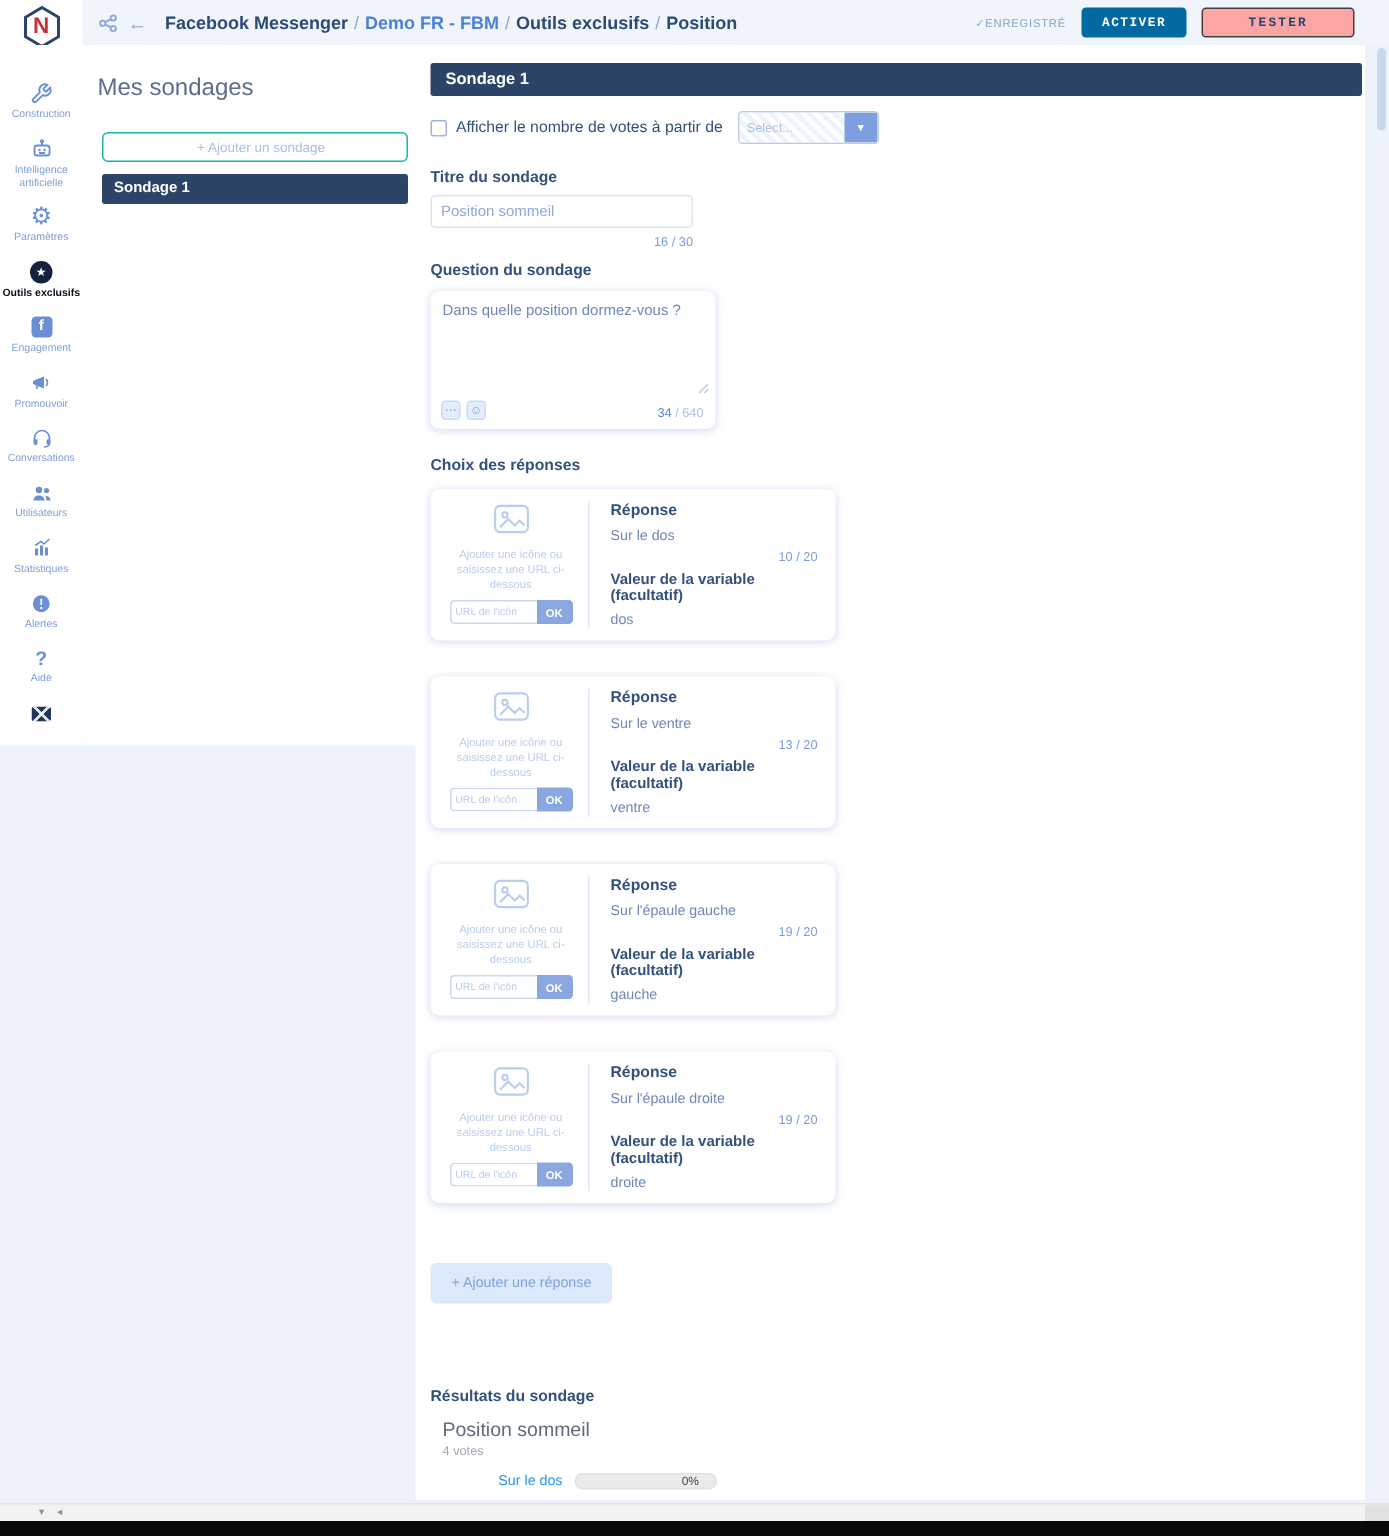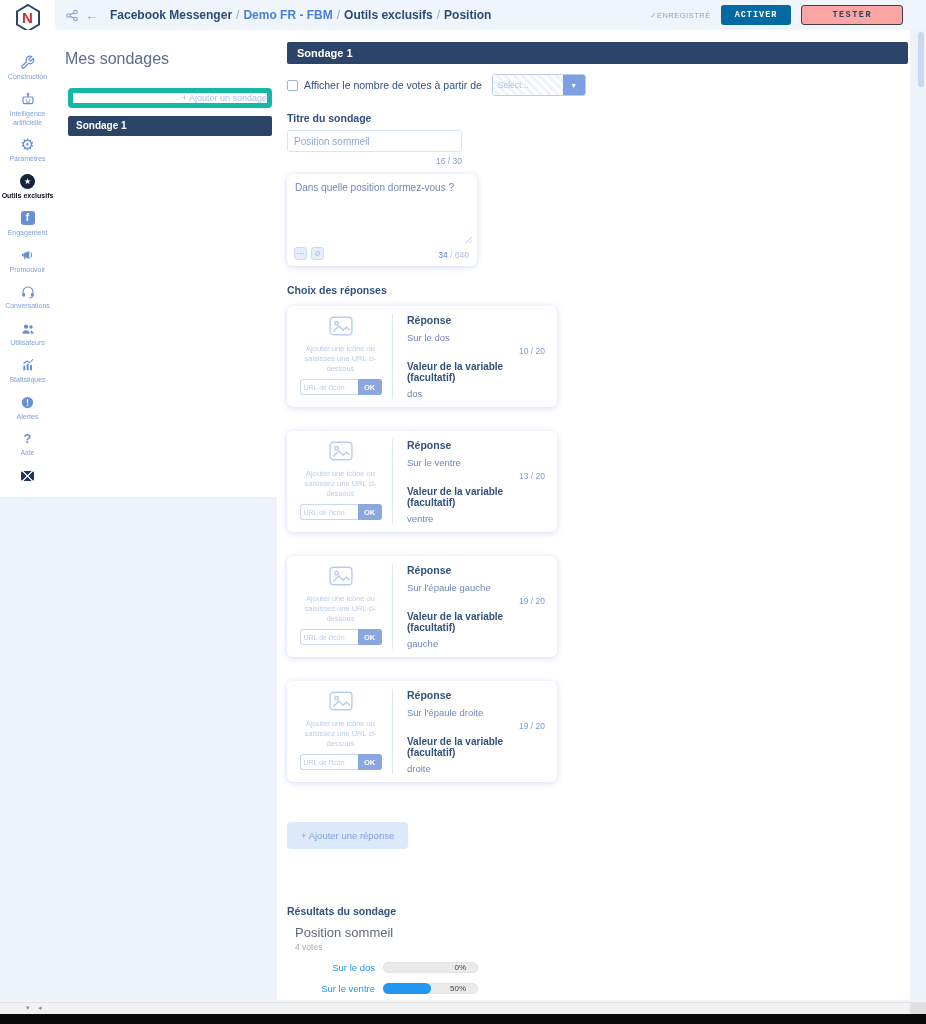--- a/index.html
+++ b/index.html
@@ -42,21 +42,21 @@
   .star-badge { width:15px; height:15px; border-radius:50%; background:#16233f; color:#fff; font-size:8px; line-height:15px; text-align:center; }
   .fb-badge { width:14px; height:14px; border-radius:3px; background:#6b8fd4; color:#fff; font-size:10px; font-weight:bold; line-height:14px; text-align:center; }
   .q-glyph { font-size:13px; font-weight:bold; color:#6b8fd4; }
   .flag { width:13px; height:10px; border-radius:2px; background:
       linear-gradient(45deg, transparent 44%, rgba(255,255,255,.85) 44% 56%, transparent 56%),
       linear-gradient(-45deg, transparent 44%, rgba(255,255,255,.85) 44% 56%, transparent 56%),
       #23355c; }
 
   
   .polls-title { position:absolute; left:65px; top:50px; font-size:16px; color:#5b6e8f; }
-  .add-poll { position:absolute; left:68px; top:88px; width:204px; height:20px; background:#fff; border:5px solid #14b8a6; border-radius:4px; color:#a6bfe6; font-size:9px; text-align:right; padding-left:8px; font-family:inherit; }
+  .add-poll { position:absolute; left:68px; top:88px; width:204px; height:20px; background:#fff; border:1px solid #14b8a6; border-radius:4px; color:#a6bfe6; font-size:9px; text-align:center; padding-left:8px; font-family:inherit; }
   .poll-item { position:absolute; left:68px; top:116px; width:204px; height:20px; background:#2c4468; border-radius:2px; color:#fff; font-size:10px; font-weight:bold; line-height:20px; padding-left:8px; cursor:pointer; }
 
   
   .form { position:absolute; left:287px; top:42px; width:621px; }
   .form-header { height:22px; background:#2c4468; border-radius:2px; color:#fff; font-size:11px; font-weight:bold; line-height:22px; padding-left:10px; }
   .cbx-row { display:flex; align-items:center; margin-top:10px; }
   .cbx { width:11px; height:11px; border:1px solid #9fb4d8; border-radius:2px; background:#fff; margin-right:6px; }
   .cbx-label { font-size:10.5px; color:#33517e; }
   .select { display:flex; margin-left:10px; width:94px; height:22px; border:1px solid #b9cdea; border-radius:3px; overflow:hidden; }
   .select .val { flex:1; font-size:8.5px; color:#a9c0e4; line-height:20px; padding-left:5px;
@@ -265,20 +265,21 @@
     <span class="select">
       <span class="val">Select...</span>
       <span class="arrow">▼</span>
     </span>
   </div>
 
   <div class="f-label lbl-title">Titre du sondage</div>
   <input class="input" value="Position sommeil" style="">
   <div class="counter">16 / 30</div>
 
+  <div class="f-label lbl-question">Question du sondage</div>
   <div class="q-card">
     <div class="q-text">Dans quelle position dormez-vous ?</div>
     <div class="q-icons">
       <span class="mini-ic">⋯</span>
       <span class="mini-ic">☺</span>
     </div>
     <span class="resize"><svg width="8" height="8" viewBox="0 0 8 8" stroke="currentColor" fill="none">
           <path d="M7 1L1 7M7 4.5L4.5 7"></path>
         </svg></span>
     <span class="q-counter"><span class="cur">34</span> <span class="max">/ 640</span></span>

